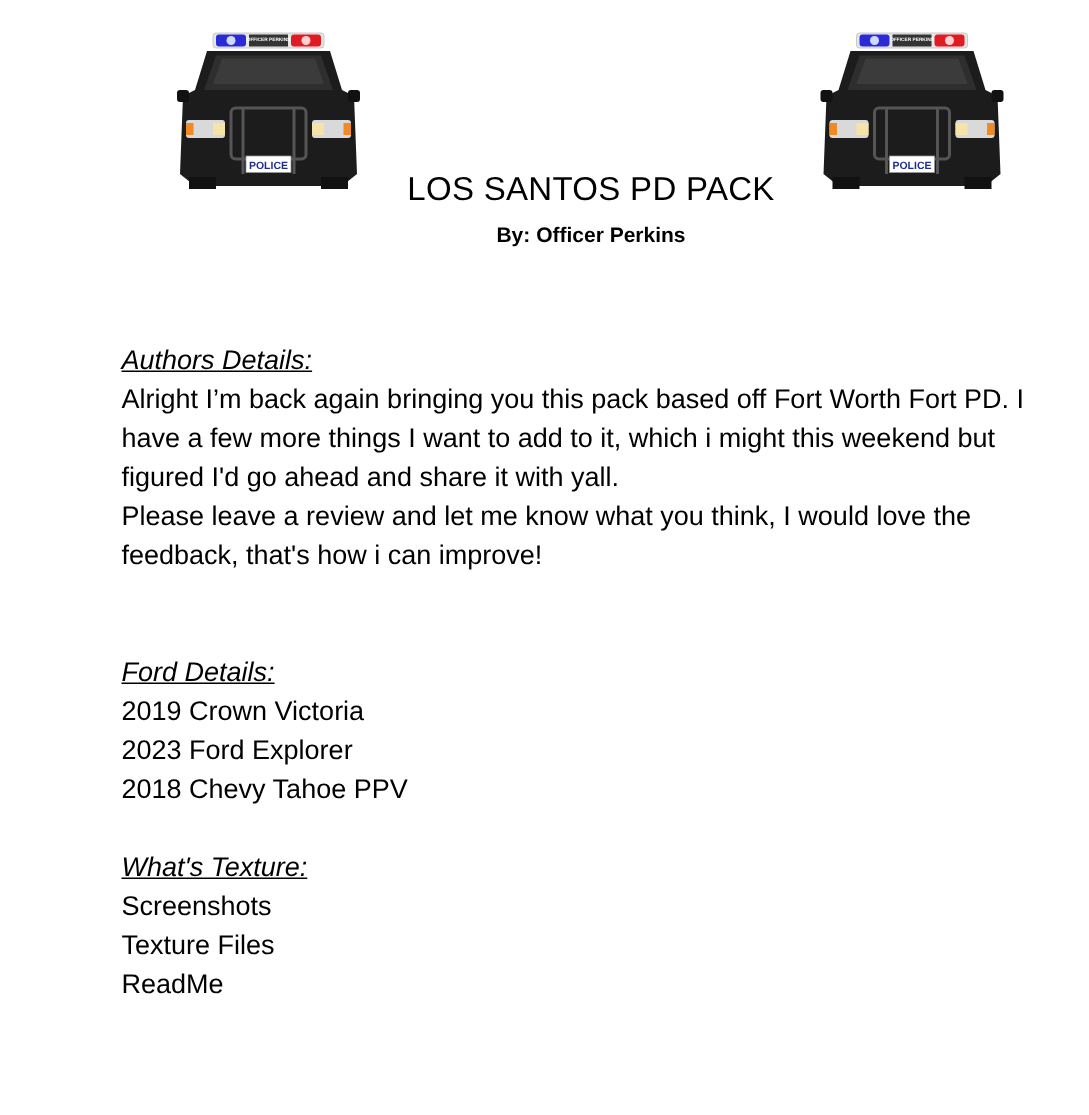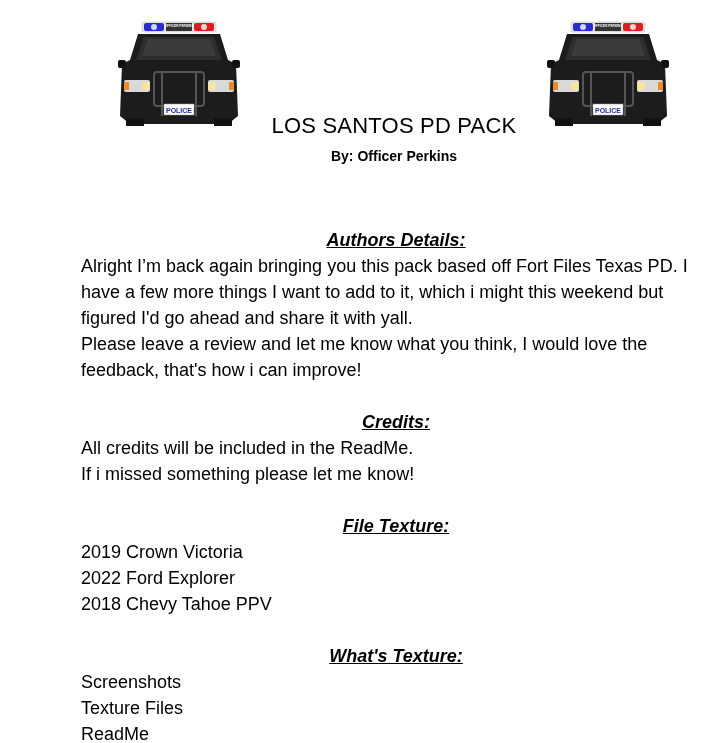--- a/index.html
+++ b/index.html
@@ -3,21 +3,21 @@
 <meta charset="utf-8">
 <style>
   html, body { margin:0; padding:0; background:#ffffff; }
   body { width:726px; height:743px; position:relative; overflow:hidden; font-family:"Liberation Sans", sans-serif; color:#000; }
   .car { position:absolute; width:130px; height:112px; }
   #car-left { left:114px; top:20px; }
   #car-right { left:543px; top:20px; }
   .title { position:absolute; left:0; width:788px; top:113px; text-align:center; font-size:22px; font-weight:normal; letter-spacing:0.2px; }
   .byline { position:absolute; left:0; width:788px; top:148px; text-align:center; font-size:14px; font-weight:bold; }
   .content { position:absolute; left:81px; top:227px; width:630px; font-size:18px; line-height:26px; }
-  .section-head { font-weight:bold; font-style:italic; text-decoration:underline;text-align:center; }
+  .section-head { font-weight:normal; font-style:italic; text-decoration:underline; }
   .para { margin:0; }
   .gap { height:26px; }
 </style>
 </head>
 <body>
 
 <svg class="car" id="car-left" viewBox="0 0 130 112">
   <rect x="28" y="2" width="74" height="10" rx="2" fill="#e6e6e6" stroke="#bbb" stroke-width="0.5"></rect>
   <rect x="30" y="3" width="20" height="8" rx="2" fill="#2b2bd6"></rect>
   <circle cx="40" cy="7" r="3" fill="#cfd8ff"></circle>
@@ -72,34 +72,29 @@
   <rect x="12" y="98" width="18" height="8" fill="#111"></rect>
   <rect x="100" y="98" width="18" height="8" fill="#111"></rect>
 </svg>
 
 <div class="title">LOS SANTOS PD PACK</div>
 <div class="byline">By: Officer Perkins</div>
 
 <div class="content">
   <div>
     <div class="section-head">Authors Details:</div>
-    <p class="para">Alright I’m back again bringing you this pack based off Fort Files Texas PD. I have a few more things I want to add to it, which i might this weekend but figured I'd go ahead and share it with yall.</p>
+    <p class="para">Alright I’m back again bringing you this pack based off Fort Worth Fort PD. I have a few more things I want to add to it, which i might this weekend but figured I'd go ahead and share it with yall.</p>
     <p class="para">Please leave a review and let me know what you think, I would love the feedback, that's how i can improve!</p>
   </div>
   <div class="gap"></div>
-  <div>
-    <div class="section-head">Credits:</div>
-    <div>All credits will be included in the ReadMe.</div>
-    <div>If i missed something please let me know!</div>
-  </div>
   <div class="gap"></div>
   <div>
-    <div class="section-head">File Texture:</div>
+    <div class="section-head">Ford Details:</div>
     <div>2019 Crown Victoria</div>
-    <div>2022 Ford Explorer</div>
+    <div>2023 Ford Explorer</div>
     <div>2018 Chevy Tahoe PPV</div>
   </div>
   <div class="gap"></div>
   <div>
     <div class="section-head">What's Texture:</div>
     <div>Screenshots</div>
     <div>Texture Files</div>
     <div>ReadMe</div>
   </div>
 </div>

